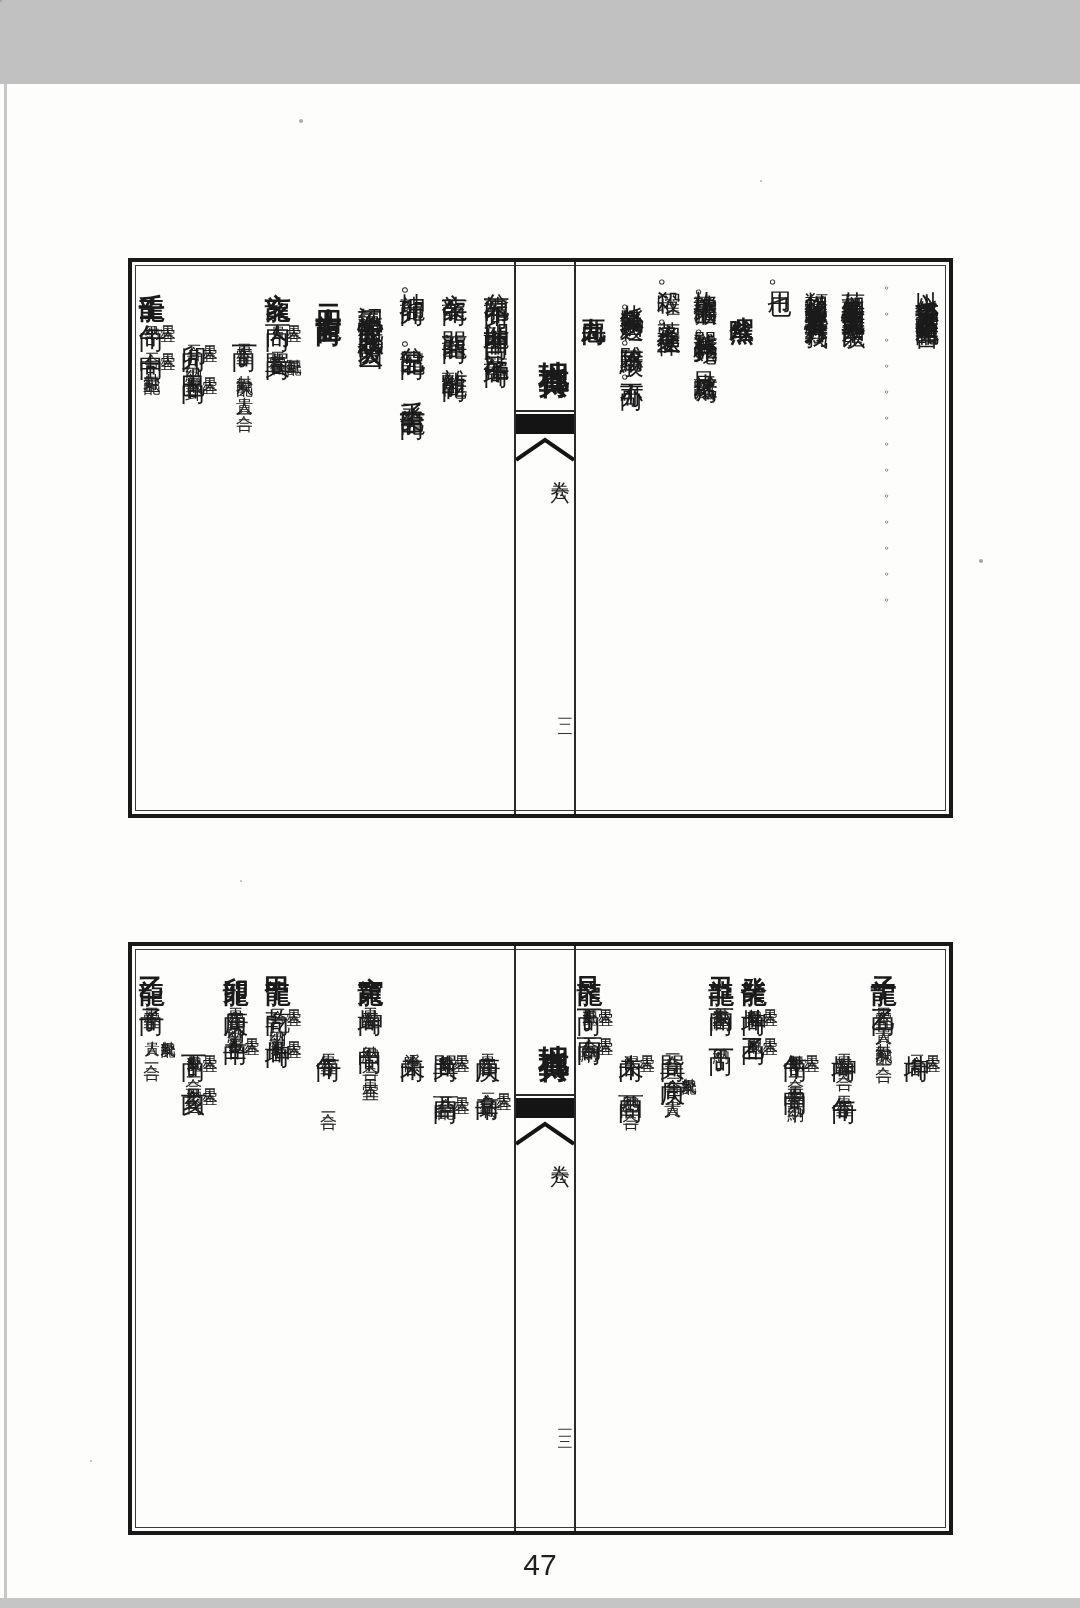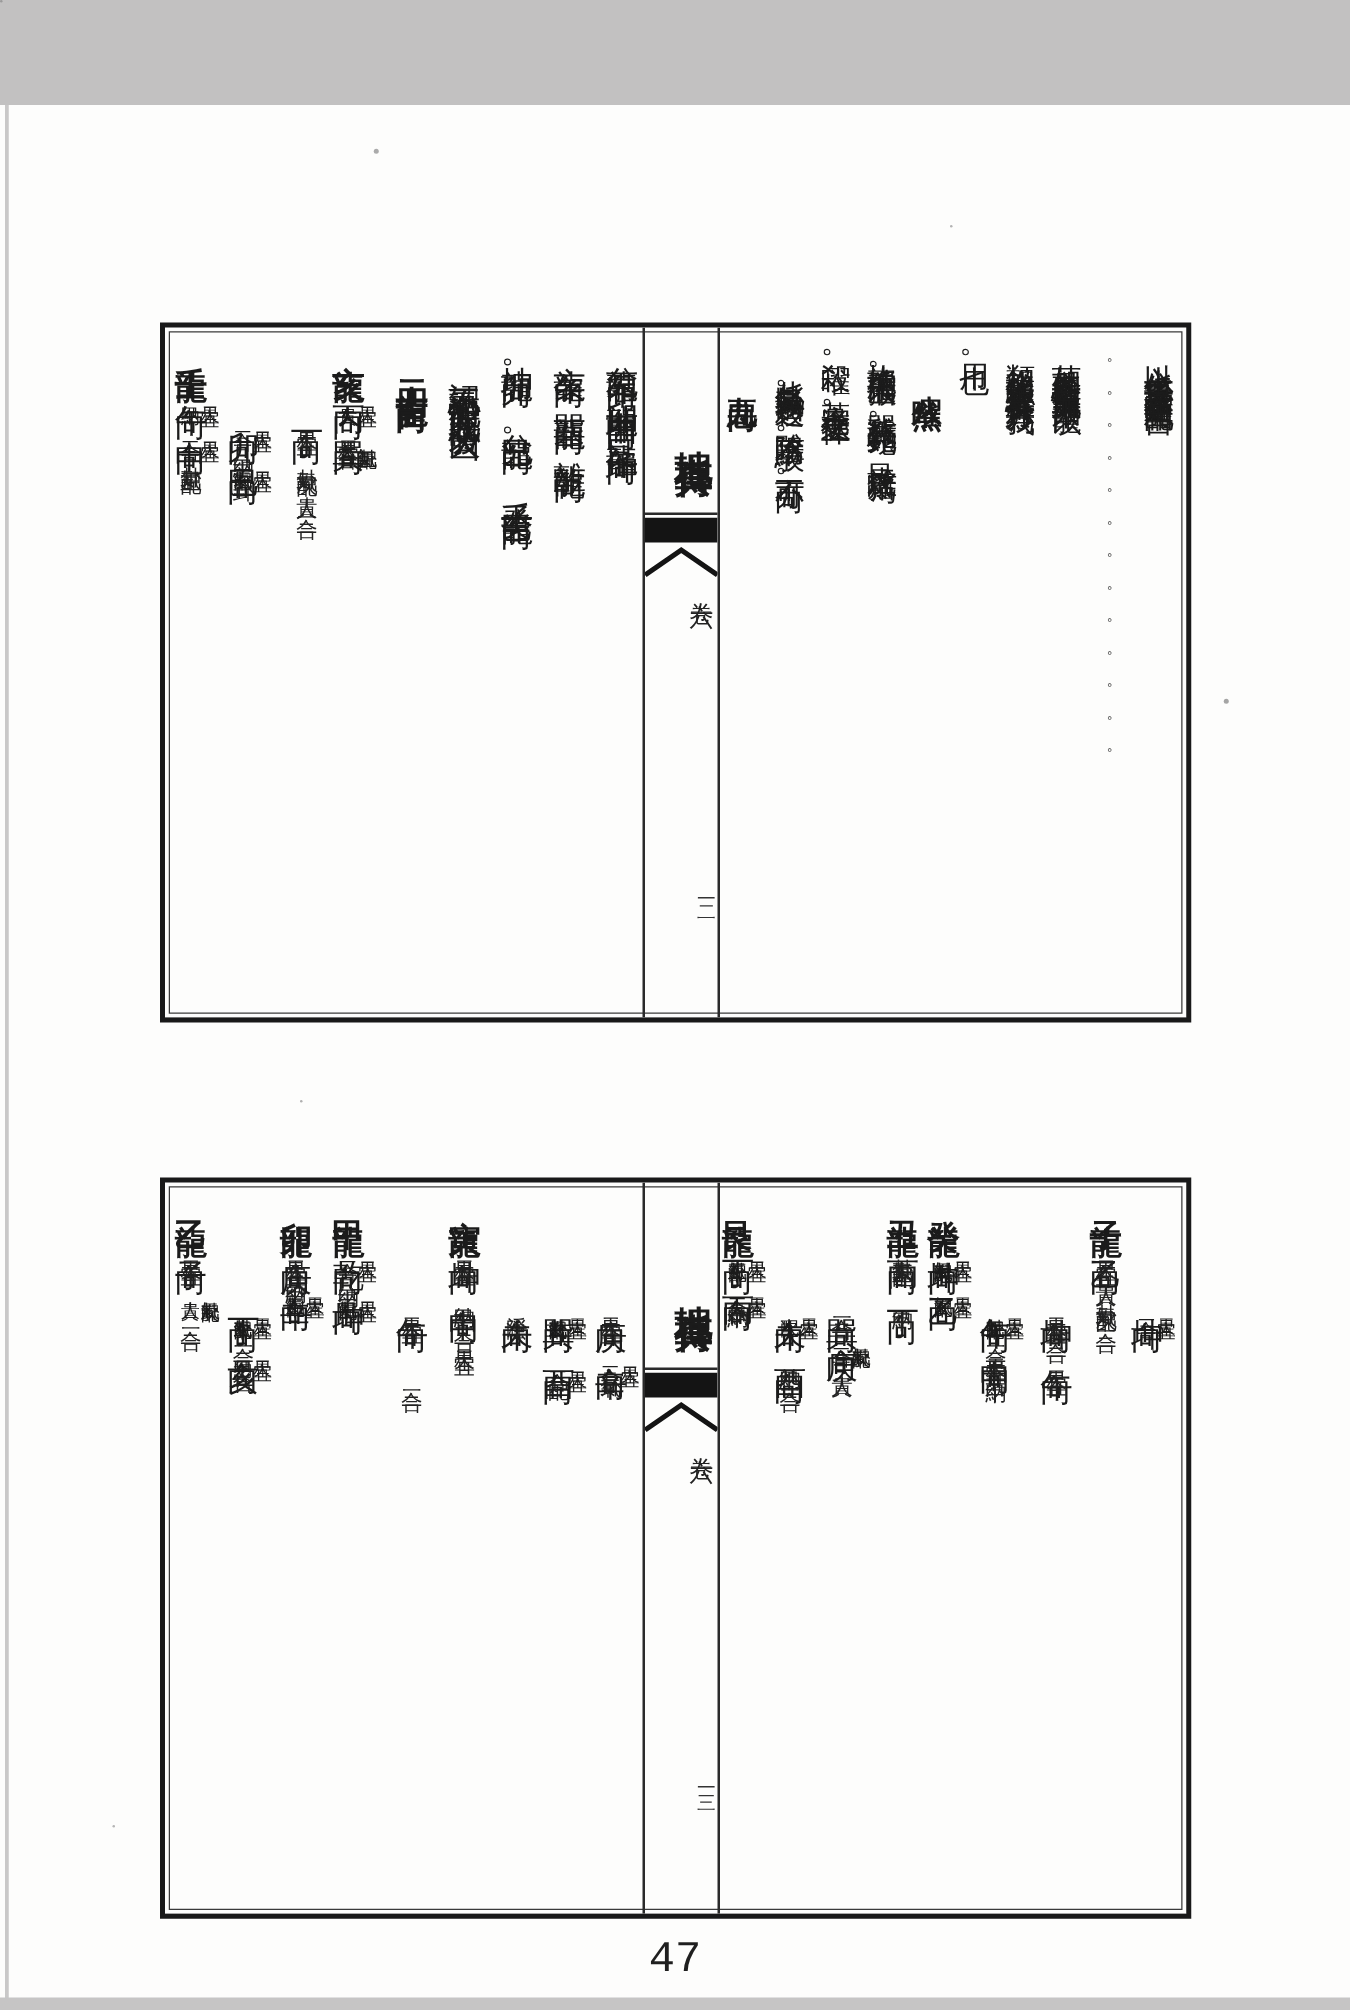--- a/index.html
+++ b/index.html
@@ -39,21 +39,21 @@
   .pitch36 .col{width:36px;font-size:24px;letter-spacing:2px;}
   .pitch41 .col{width:41px;}
   .col .head{font-weight:bold;}
   .col .sm{font-size:17px;letter-spacing:2px;color:#222;}
   .col .ring{font-size:13px;letter-spacing:13px;color:#2d2d2d;}
   .col .gap{display:inline-block;width:2px;}
   .dual{display:inline-block;font-size:15px;letter-spacing:1px;line-height:1.05;margin:3px 0;}
   .dual span{display:block;writing-mode:vertical-rl;text-orientation:upright;}
 
   #page-number{position:absolute;left:0;right:0;top:1548px;text-align:center;
-       font-family:Liberation Mono, monospace;font-size:35px;color:#1f1f1f;}
+       font-family:Liberation Sans, sans-serif;font-size:30px;color:#1f1f1f;}
   .speckles{position:absolute;left:0;top:0;width:2px;height:2px;background:#9a9a9a;border-radius:50%;
        box-shadow:300px 120px 0 1px #ababab, 760px 180px 0 0 #b3b3b3, 980px 560px 0 1px #a5a5a5,
                   240px 880px 0 0 #b0b0b0, 660px 1210px 0 1px #adadad, 90px 1460px 0 0 #b5b5b5;}
 </style>
 </head>
 <body>
 
 <div id="scan">
   <div class="gray-band-top"></div>
   <div class="gray-edge-left"></div>

